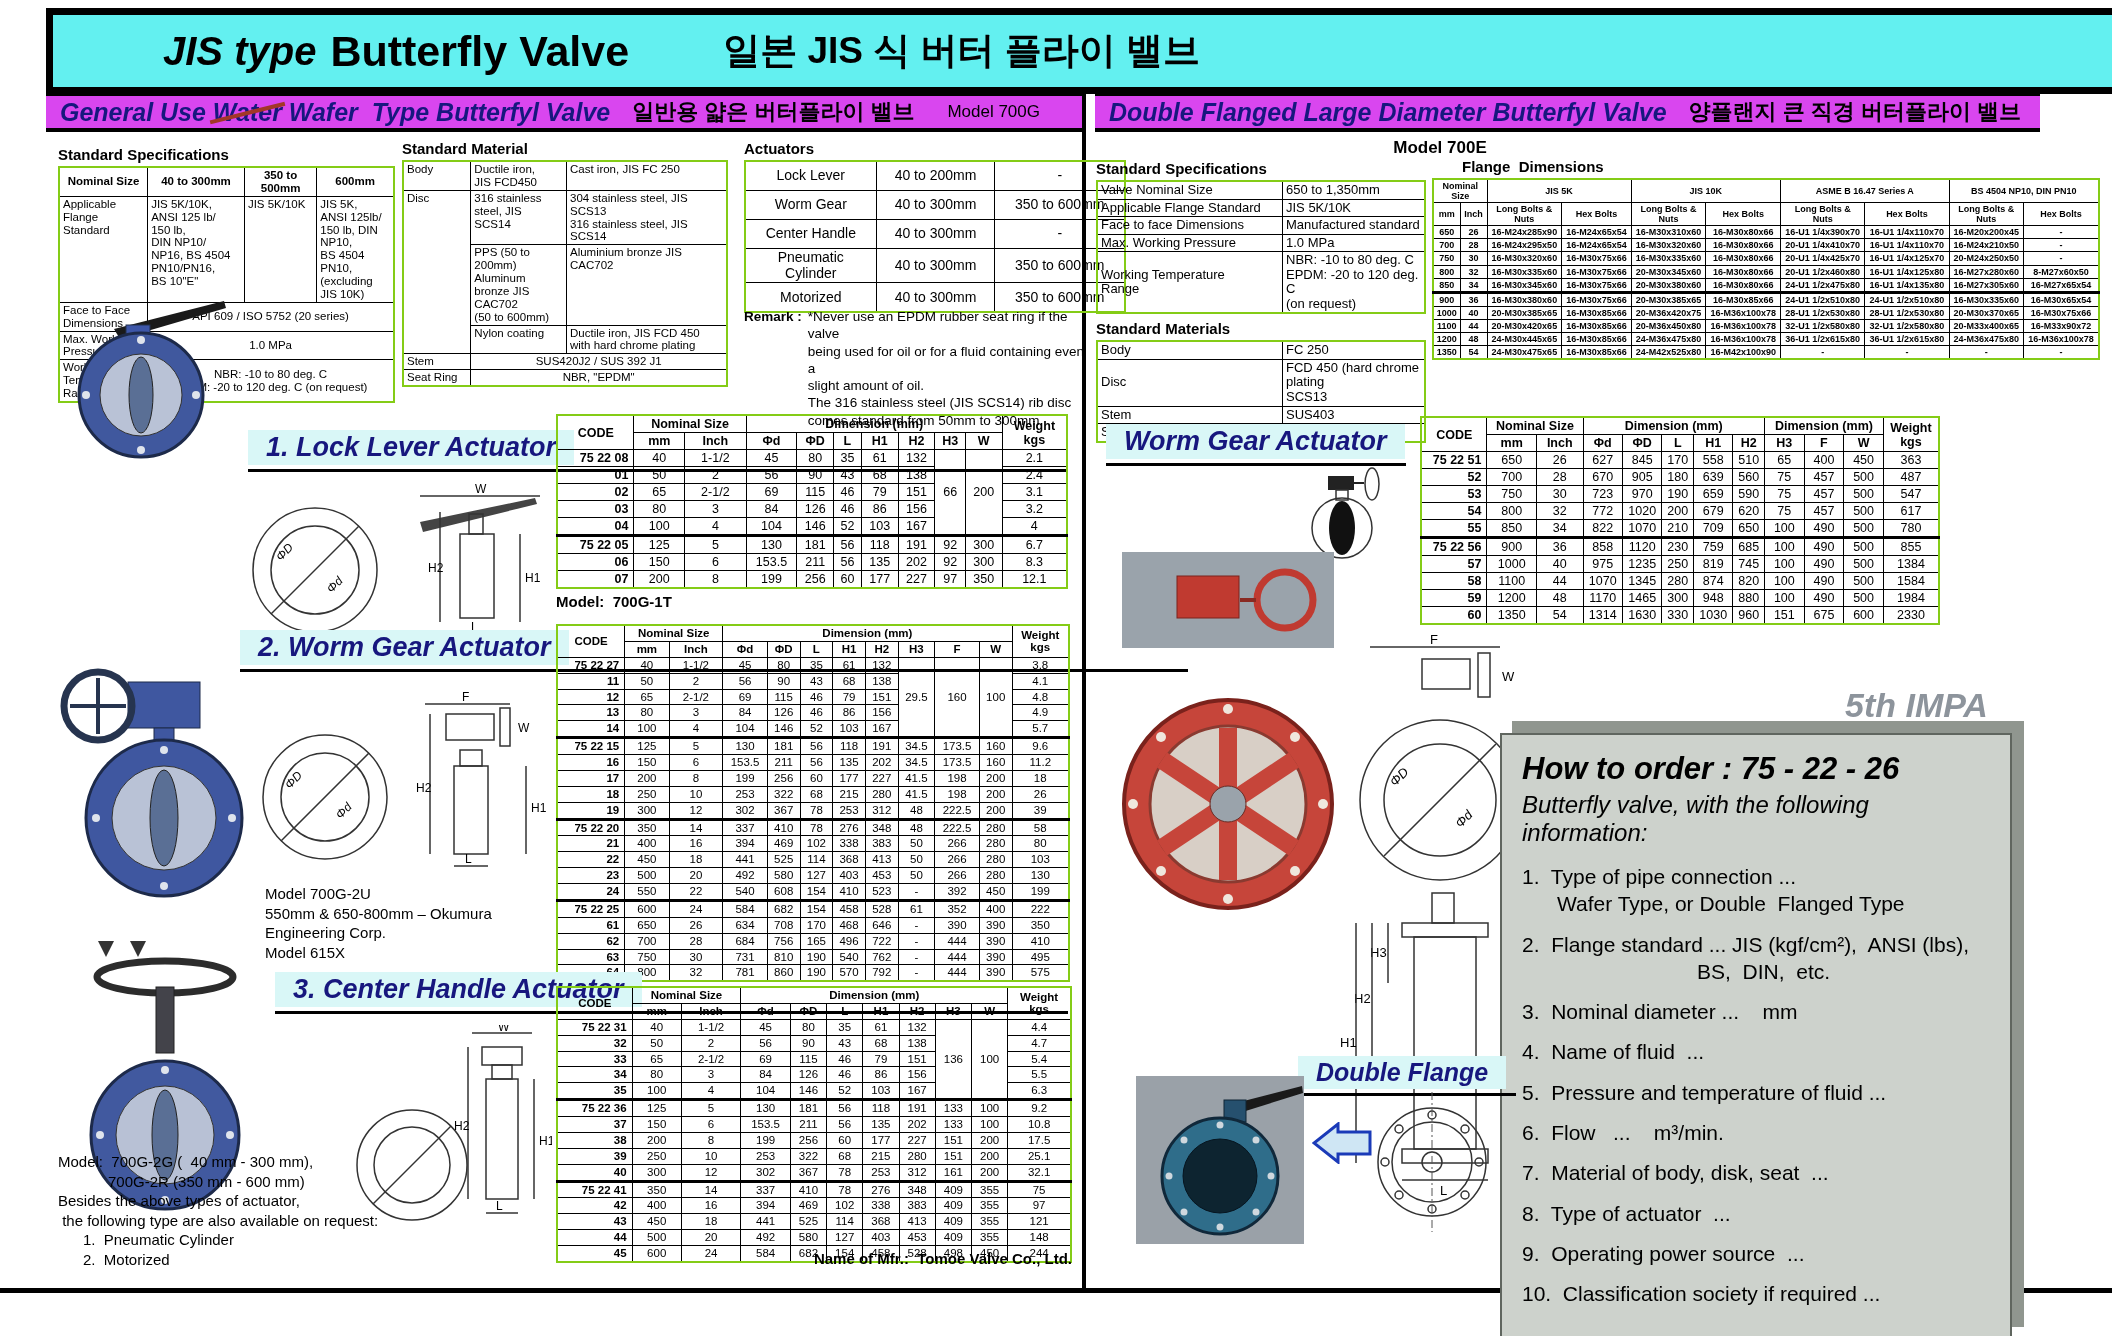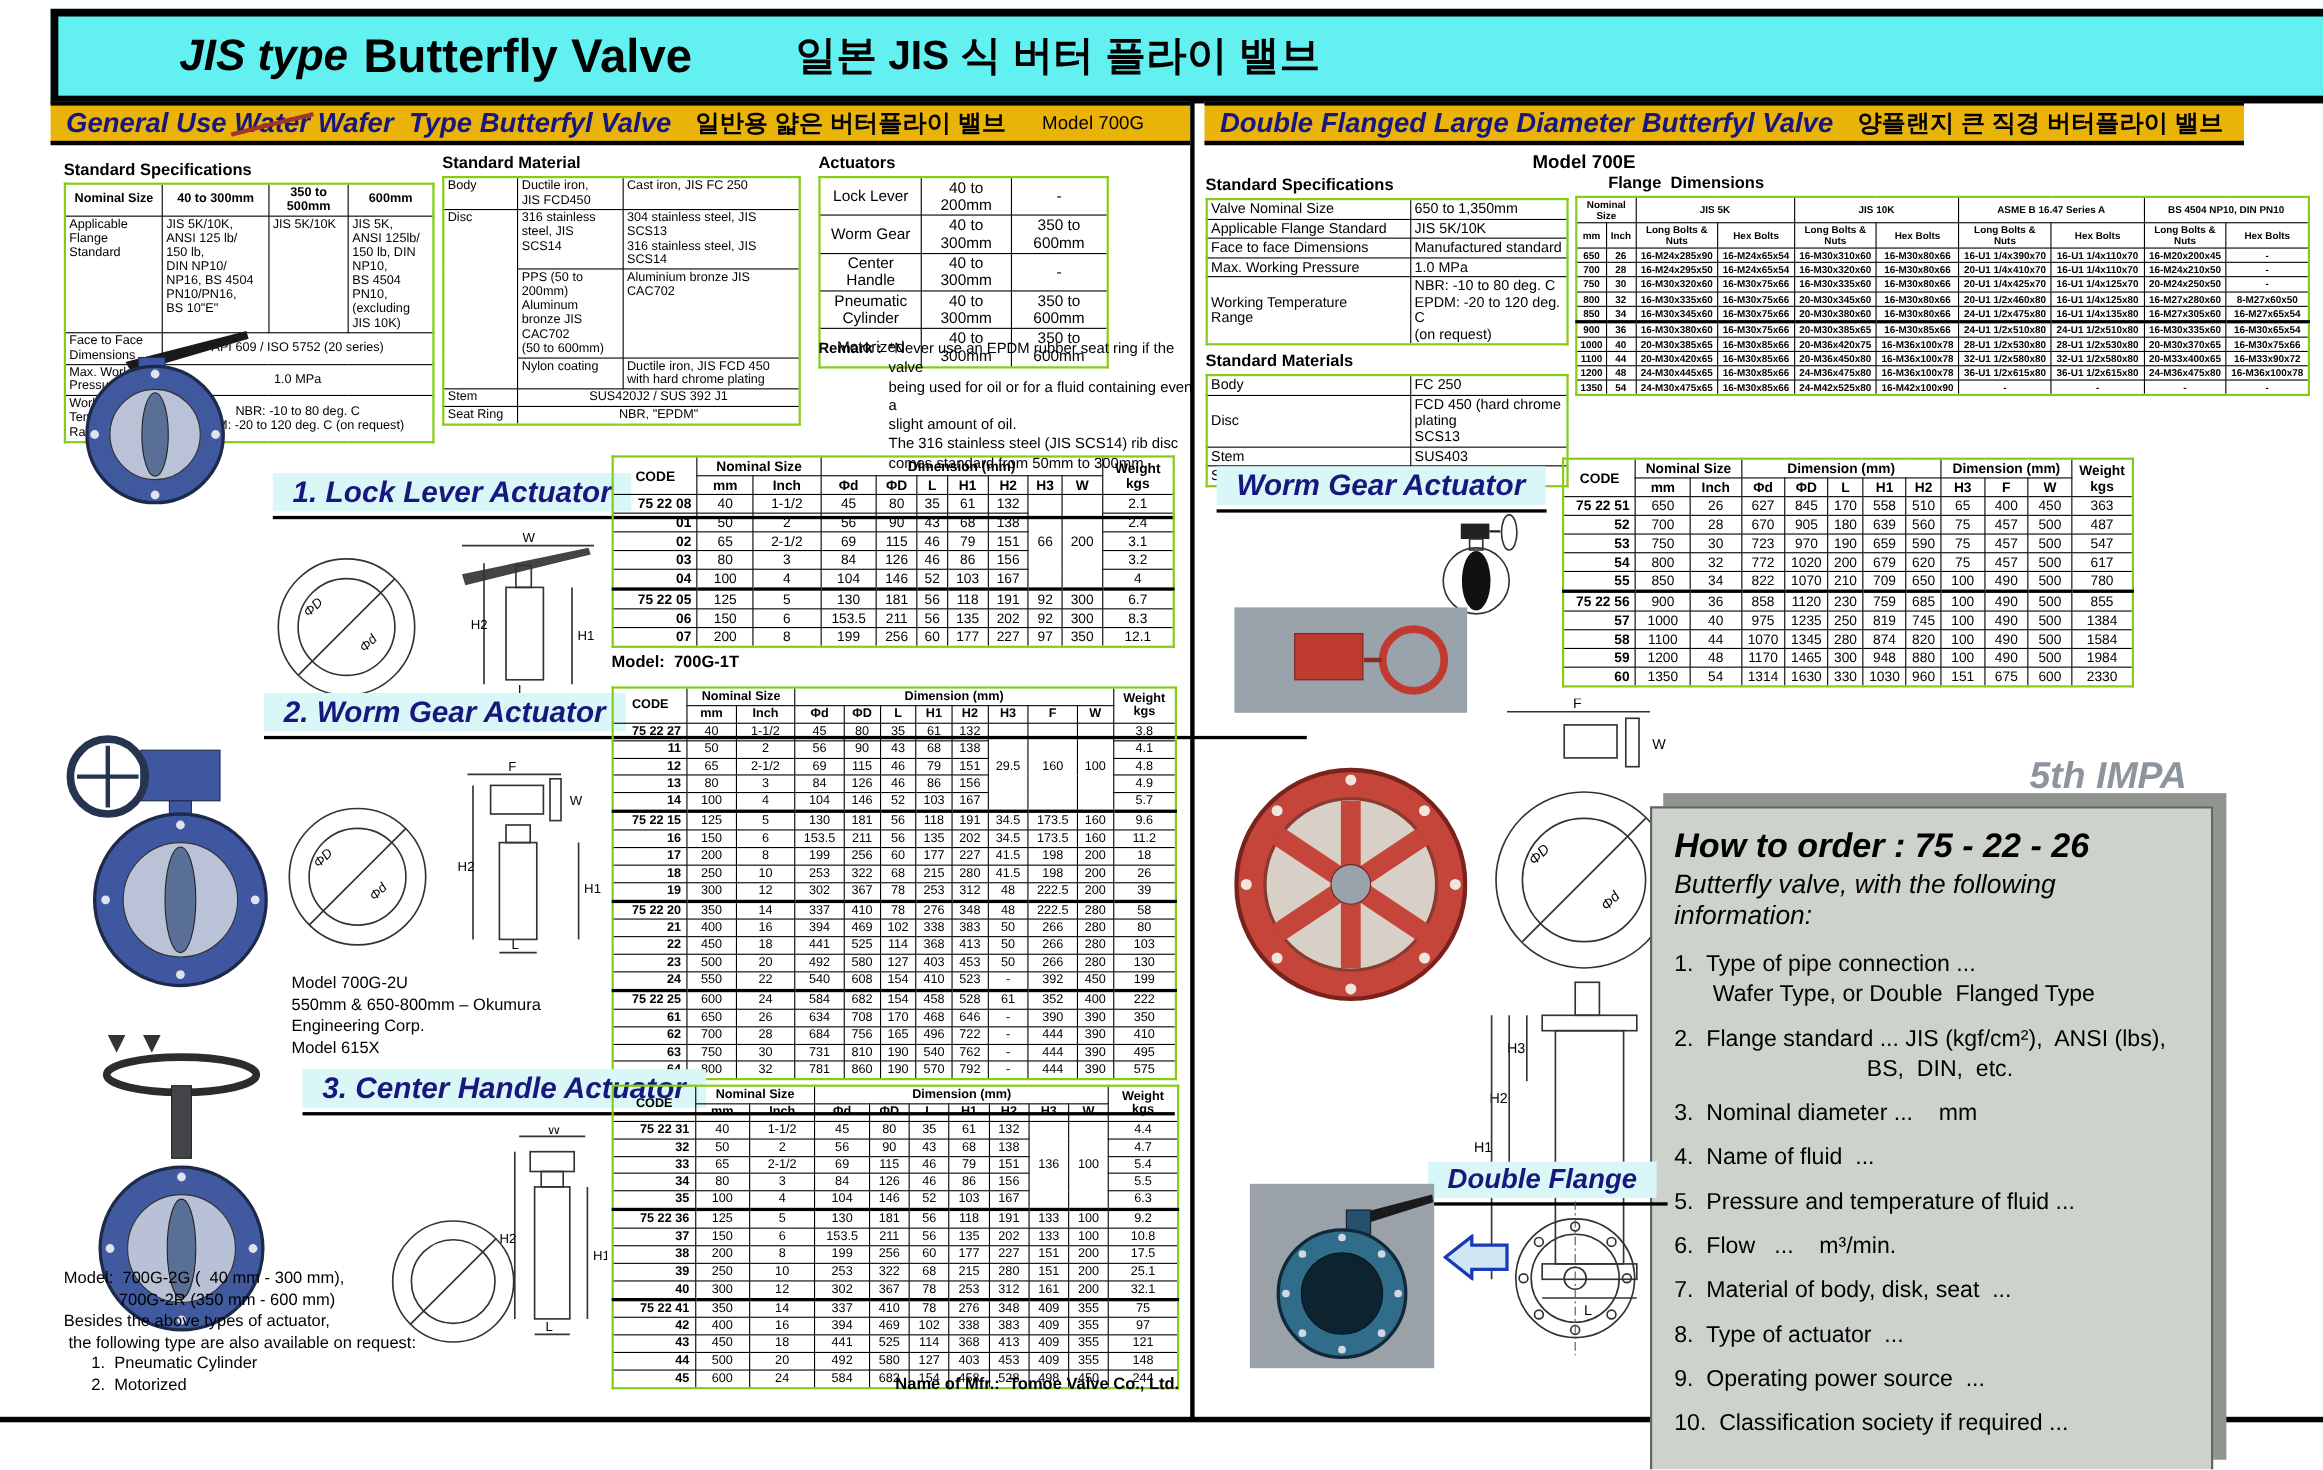--- a/index.html
+++ b/index.html
@@ -8,21 +8,21 @@
 
   
   .title-box{position:absolute;left:46px;top:8px;width:2016px;height:72px;
     background:#63f0f0;border:7px solid #000;display:flex;align-items:center;
     padding-left:110px;box-sizing:content-box;}
   .t-jis{font-style:italic;font-weight:bold;font-size:40px;margin-right:14px;}
   .t-main{font-weight:bold;font-size:43px;}
   .t-kr{font-weight:bold;font-size:37px;margin-left:94px;}
 
   
-  .subhead{position:absolute;height:40px;background:#eab308;
+  .subhead{position:absolute;height:40px;background:#d946ef;
     border-top:4px solid #000;border-bottom:4px solid #000;
     display:flex;align-items:center;padding:0 14px;box-sizing:border-box;}
   .sh-en{color:#17177e;font-style:italic;font-weight:bold;font-size:25px;white-space:pre;}
   .sh-kr{font-weight:bold;font-size:22px;margin-left:22px;white-space:nowrap;}
   .sh-model{margin-left:auto;font-size:17px;margin-right:28px;white-space:nowrap;}
   .struck{position:relative;display:inline-block;}
   .struck::after{content:"";position:absolute;left:-4px;right:-4px;top:48%;
     border-top:4px solid #a23728;transform:rotate(-14deg);}
 
   .vdivider{position:absolute;left:1082px;top:88px;width:4px;height:1202px;background:#000;}
@@ -202,21 +202,21 @@
             </tr>
             <tr>
               <td>Seat Ring</td>
               <td colspan="2">NBR, "EPDM"</td>
             </tr>
           </tbody>
         </table>
       </div>
   </div>
 
-  <div class="blk tbl act" style="left:744px;top:140px;width:264px;">
+  <div class="blk tbl act" style="left:744px;top:140px;width:382px;">
     <div class="blk-title">Actuators</div>
     <div>
         <table>
           <tbody>
             <tr>
               <td>Lock  Lever</td>
               <td>40 to 200mm</td>
               <td>-</td>
             </tr>
             <tr>

